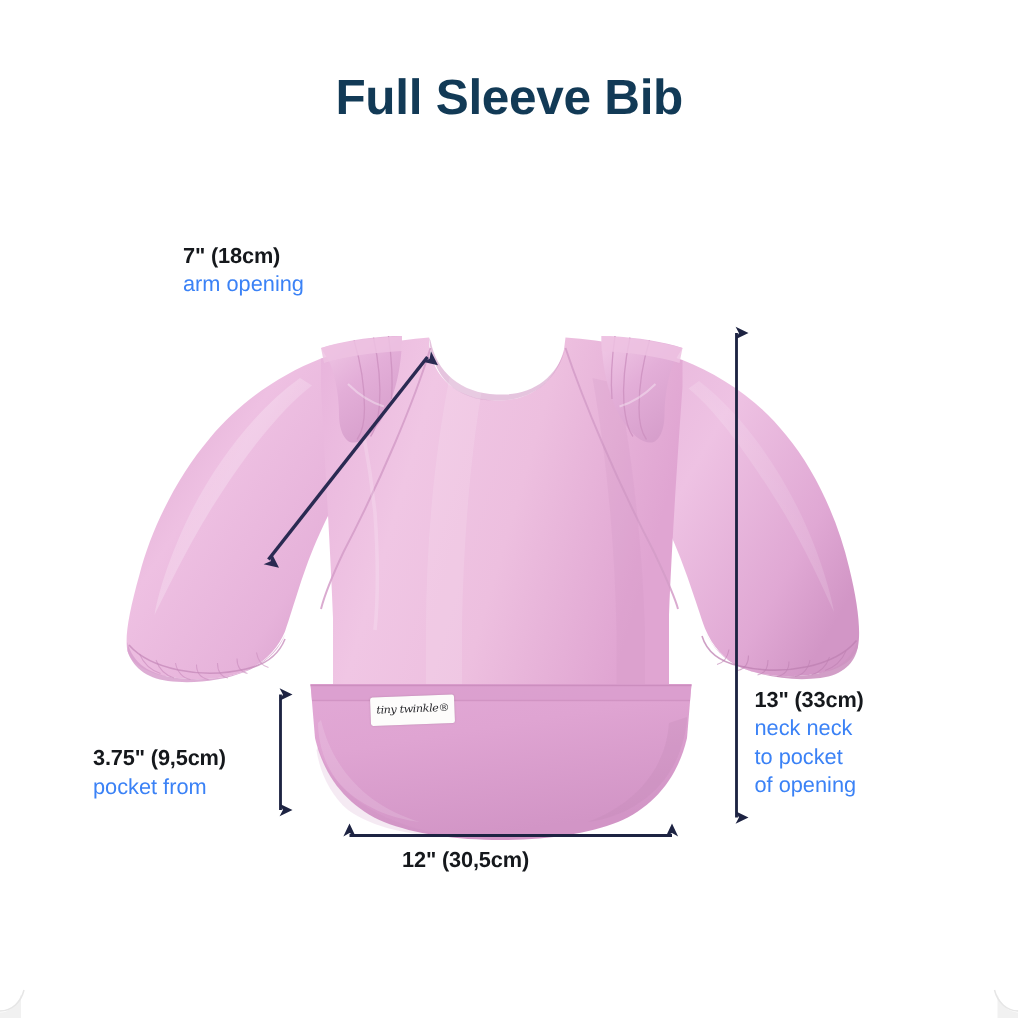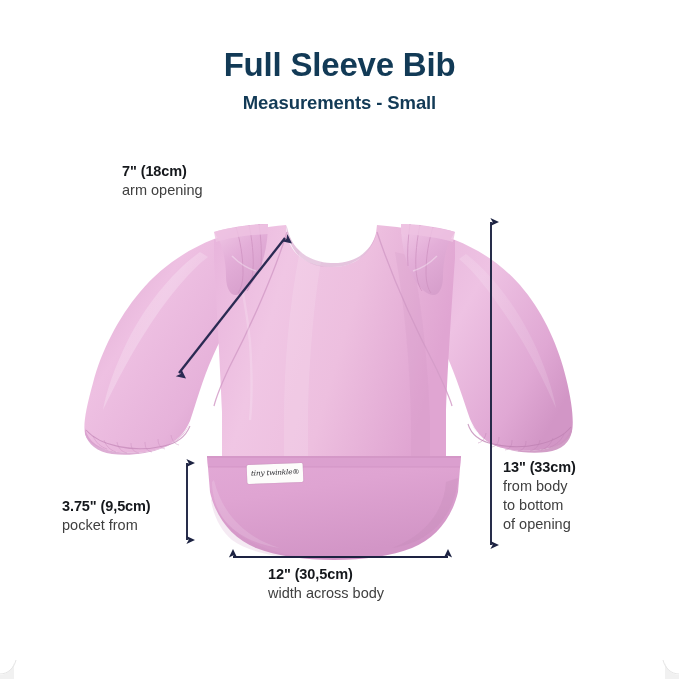--- a/index.html
+++ b/index.html
@@ -51,21 +51,21 @@
     white-space: nowrap;
   }
   .mlabel .val {
     font-size: 14.5px;
     font-weight: bold;
     letter-spacing: -0.1px;
   }
   .mlabel .desc {
     font-size: 14.5px;
     font-weight: normal;
-    color: #404040;
+    color: #3b82f6;
   }
 
   #label-arm       { left: 122px; top: 162px; }
   #label-pocket    { left: 62px;  top: 497px; text-align: left; }
   #label-neck      { left: 503px; top: 458px; }
   #label-width     { left: 268px; top: 565px; text-align: left; }
 
   
   #stage {
     position: absolute;
@@ -110,21 +110,20 @@
     height: 34px;
   }
 </style>
 </head>
 <body>
 
 <div id="page">
 
   <div class="header">
     <h1 class="title">Full Sleeve Bib</h1>
-    <div class="subtitle">Measurements - Small</div>
   </div>
 
   <svg id="stage" viewBox="0 0 679 679">
     <defs>
 
       <linearGradient id="gBody" x1="0" y1="0" x2="1" y2="0.3">
         <stop offset="0" stop-color="#e8b4dc"></stop>
         <stop offset="0.32" stop-color="#f0c6e4"></stop>
         <stop offset="0.62" stop-color="#edbfdf"></stop>
         <stop offset="1" stop-color="#e0a5d2"></stop>
@@ -354,28 +353,27 @@
     <div class="desc">arm opening</div>
   </div>
 
   <div class="mlabel" id="label-pocket">
     <div class="val">3.75" (9,5cm)</div>
     <div class="desc">pocket from</div>
   </div>
 
   <div class="mlabel" id="label-neck">
     <div class="val">13" (33cm)</div>
-    <div class="desc">from body</div>
-    <div class="desc">to bottom</div>
+    <div class="desc">neck neck</div>
+    <div class="desc">to pocket</div>
     <div class="desc">of opening</div>
   </div>
 
   <div class="mlabel" id="label-width">
     <div class="val">12" (30,5cm)</div>
-    <div class="desc">width across body</div>
   </div>
 
   <svg id="page-curve" viewBox="0 0 679 34">
     <path d="M0,30 C 6,30 12,25 14,18 L 14,34 L 0,34 Z" fill="#f1f1f1"></path>
     <path d="M679,30 C 673,30 667,25 665,18 L 665,34 L 679,34 Z" fill="#f1f1f1"></path>
     <path d="M0,29 C 8,29 14,23 16,15" fill="none" stroke="#e6e6e6" stroke-width="1"></path>
     <path d="M679,29 C 671,29 665,23 663,15" fill="none" stroke="#e6e6e6" stroke-width="1"></path>
   </svg>
 
 </div>

